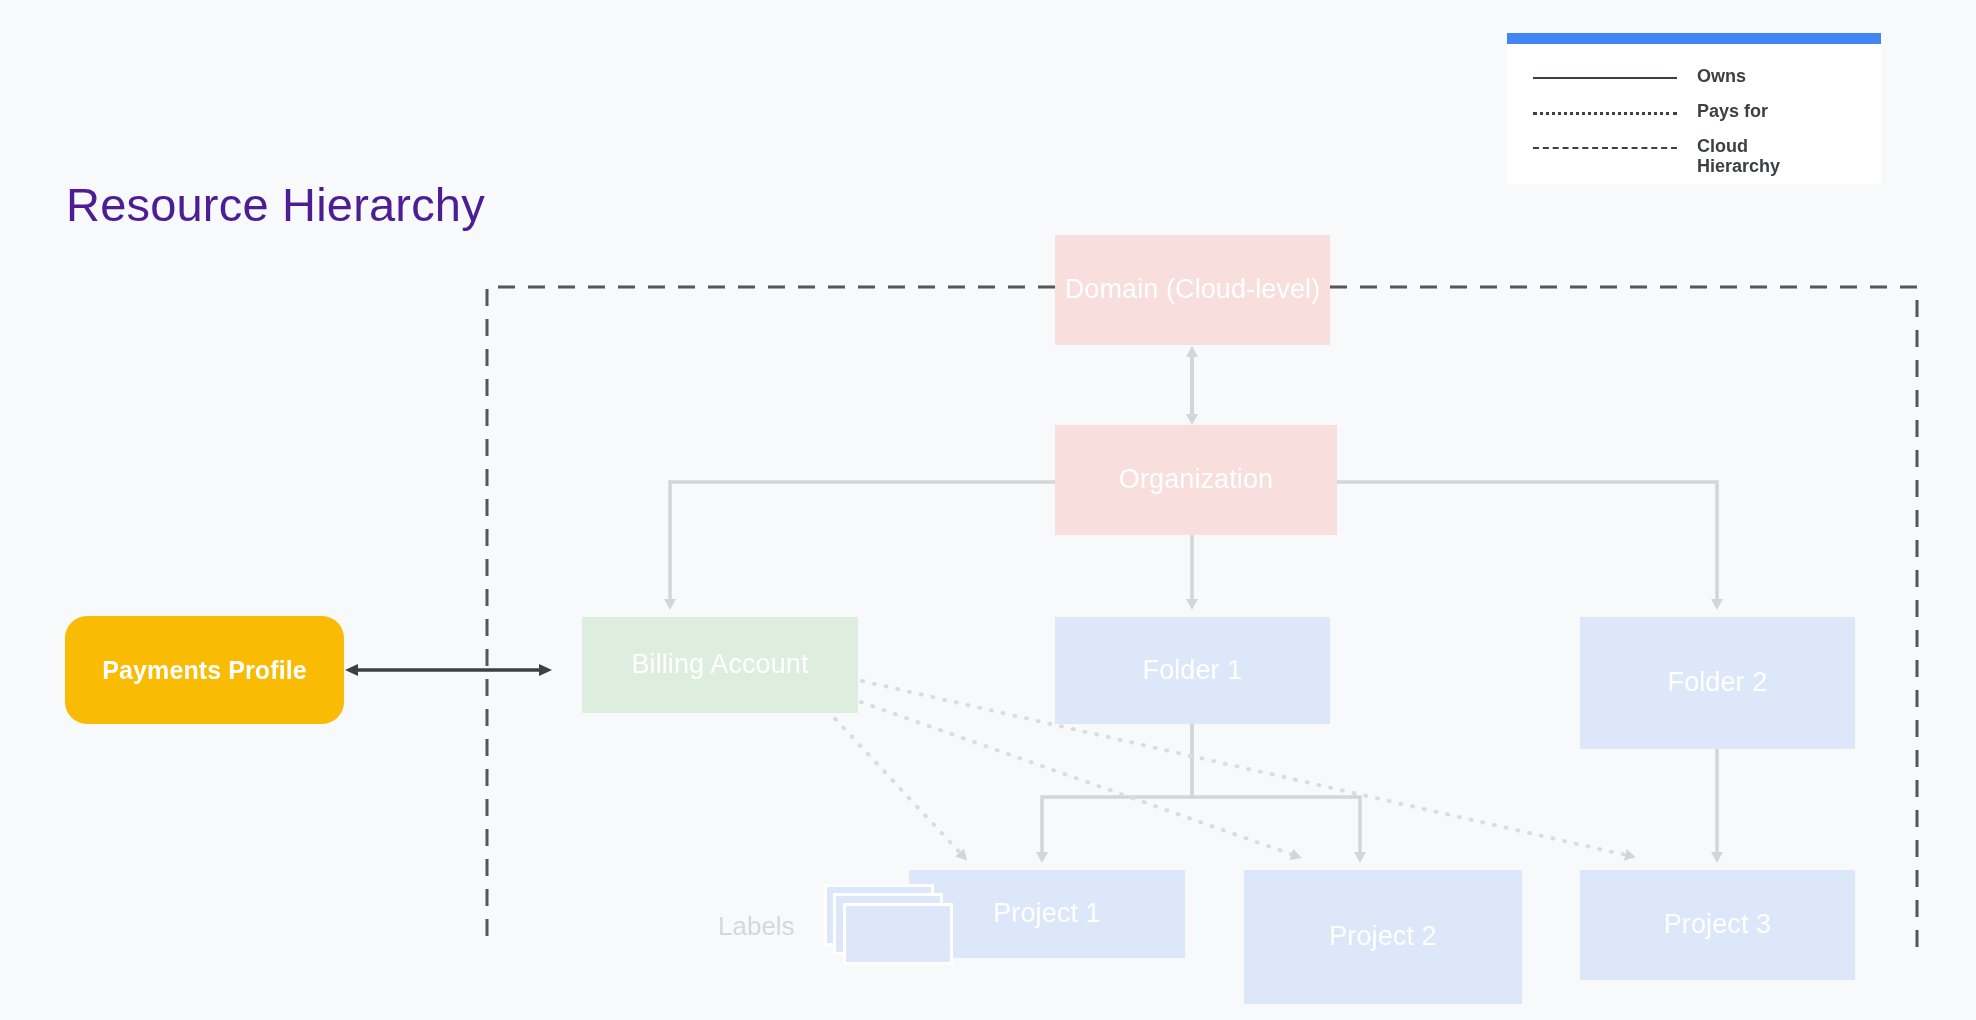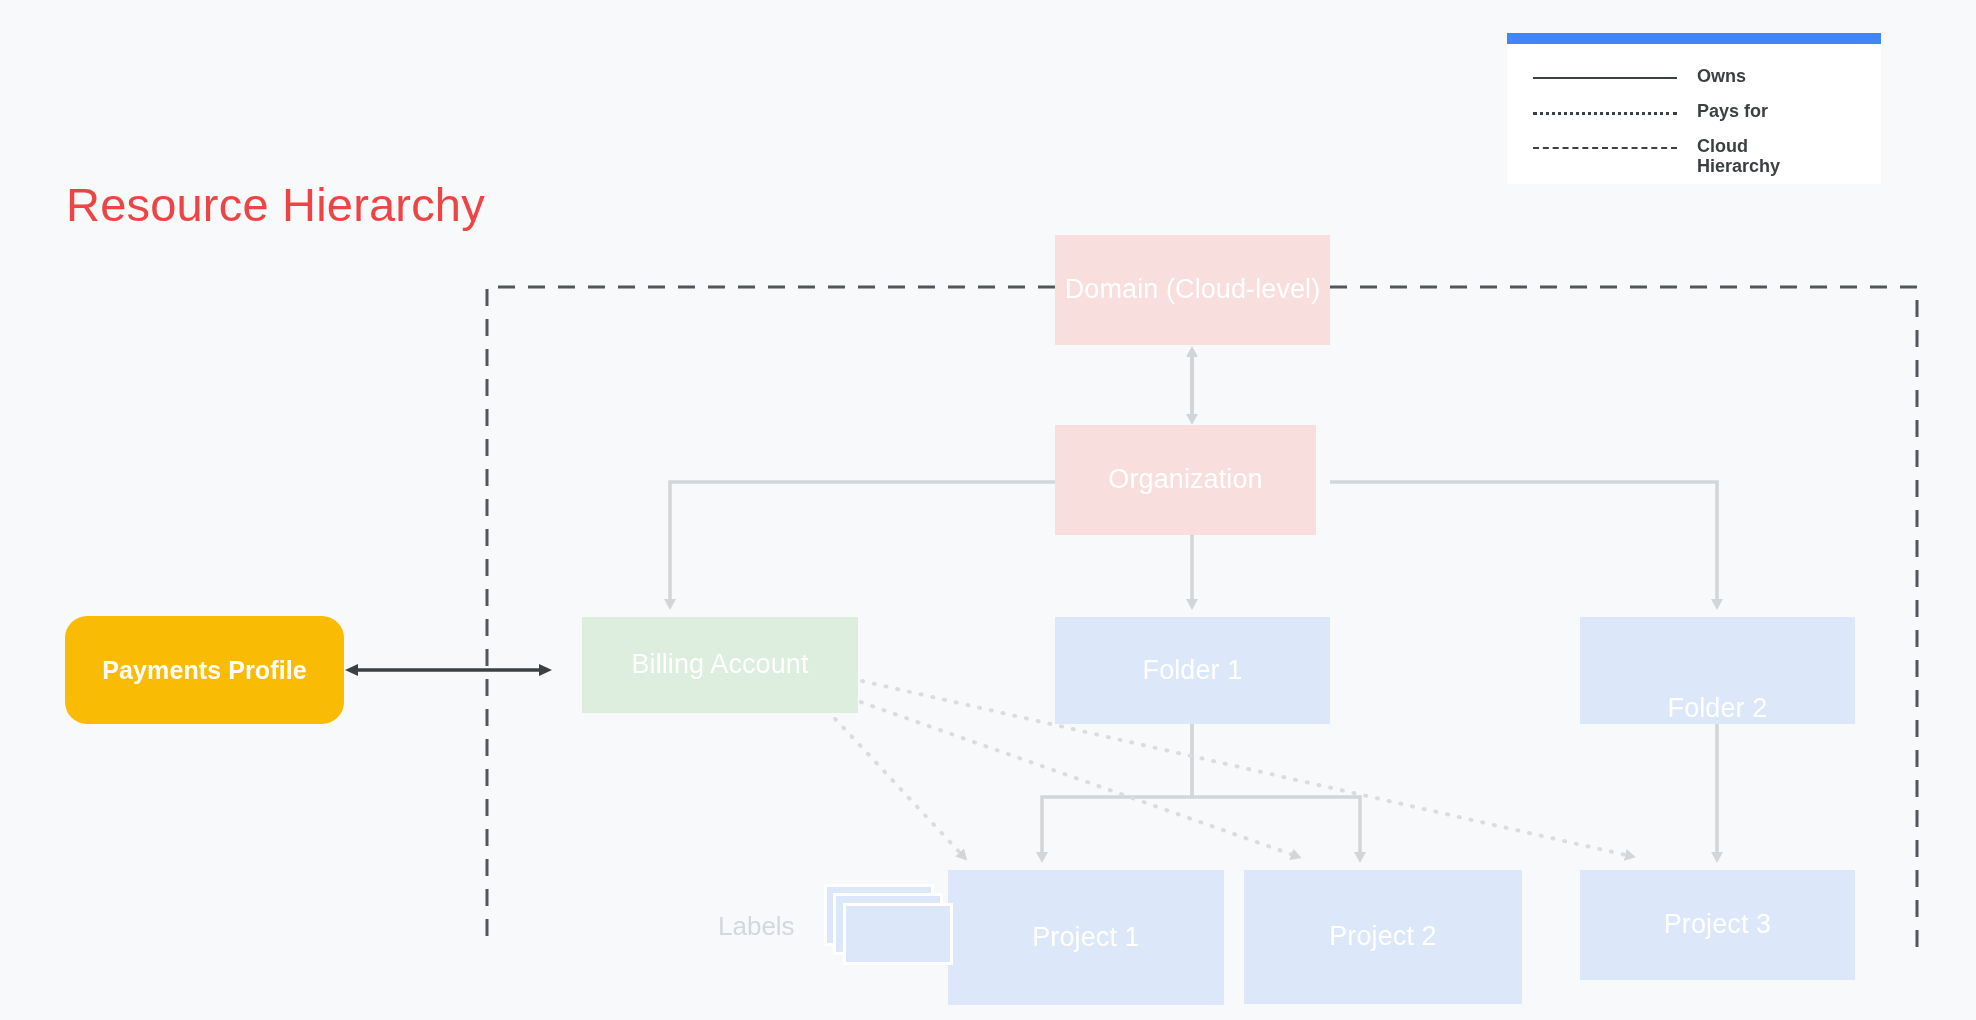--- a/index.html
+++ b/index.html
@@ -20,21 +20,21 @@
     pointer-events: none;
   }
 
   
   .page-title {
     position: absolute;
     left: 66px; top: 177px;
     font-size: 47px;
     font-weight: 300;
     letter-spacing: 0.2px;
-    color: #ef4444;
+    color: #4c1d95;
     white-space: nowrap;
   }
 
   
   .key-card {
     position: absolute;
     left: 1507px; top: 33px;
     width: 374px;
     background: #FFFFFF;
     box-shadow: 0 0 0 0 rgba(0,0,0,0);
@@ -110,25 +110,25 @@
   .node.green  { background: #DDEDDE; }
   .node.blue   { background: #DCE7FA; }
   .node.amber  { background: #FABB05; }
   .node.amber .node-label {
     font-weight: 700;
     font-size: 25px;
     color: #FFFFFF;
   }
 
   #node-domain       { left: 1055px; top: 235px;  width: 275px; height: 110px; }
-  #node-organization { left: 1055px; top: 425px;  width: 261px; height: 110px; }
+  #node-organization { left: 1055px; top: 425px;  width: 282px; height: 110px; }
   #node-billing      { left: 551px;  top: 617px;  width: 276px; height: 96px; margin-left: 31px; }
   #node-folder1      { left: 1055px; top: 617px;  width: 275px; height: 107px; }
-  #node-folder2      { left: 1580px; top: 617px;  width: 275px; height: 107px; align-items: flex-end; }
-  #node-project1     { left: 948px;  top: 870px;  width: 276px; height: 135px; }
+  #node-folder2      { left: 1580px; top: 617px;  width: 275px; height: 132px; }
+  #node-project1     { left: 909px;  top: 870px;  width: 276px; height: 88px; }
   #node-project2     { left: 1244px; top: 870px;  width: 278px; height: 134px; }
   #node-project3     { left: 1580px; top: 870px;  width: 275px; height: 110px; }
   #node-payments     { left: 65px;   top: 616px;  width: 279px; height: 108px; border-radius: 22px; }
 
   
   .labels-text {
     position: absolute;
     left: 718px; top: 911px;
     font-size: 26px;
     color: #D4D8DC;

